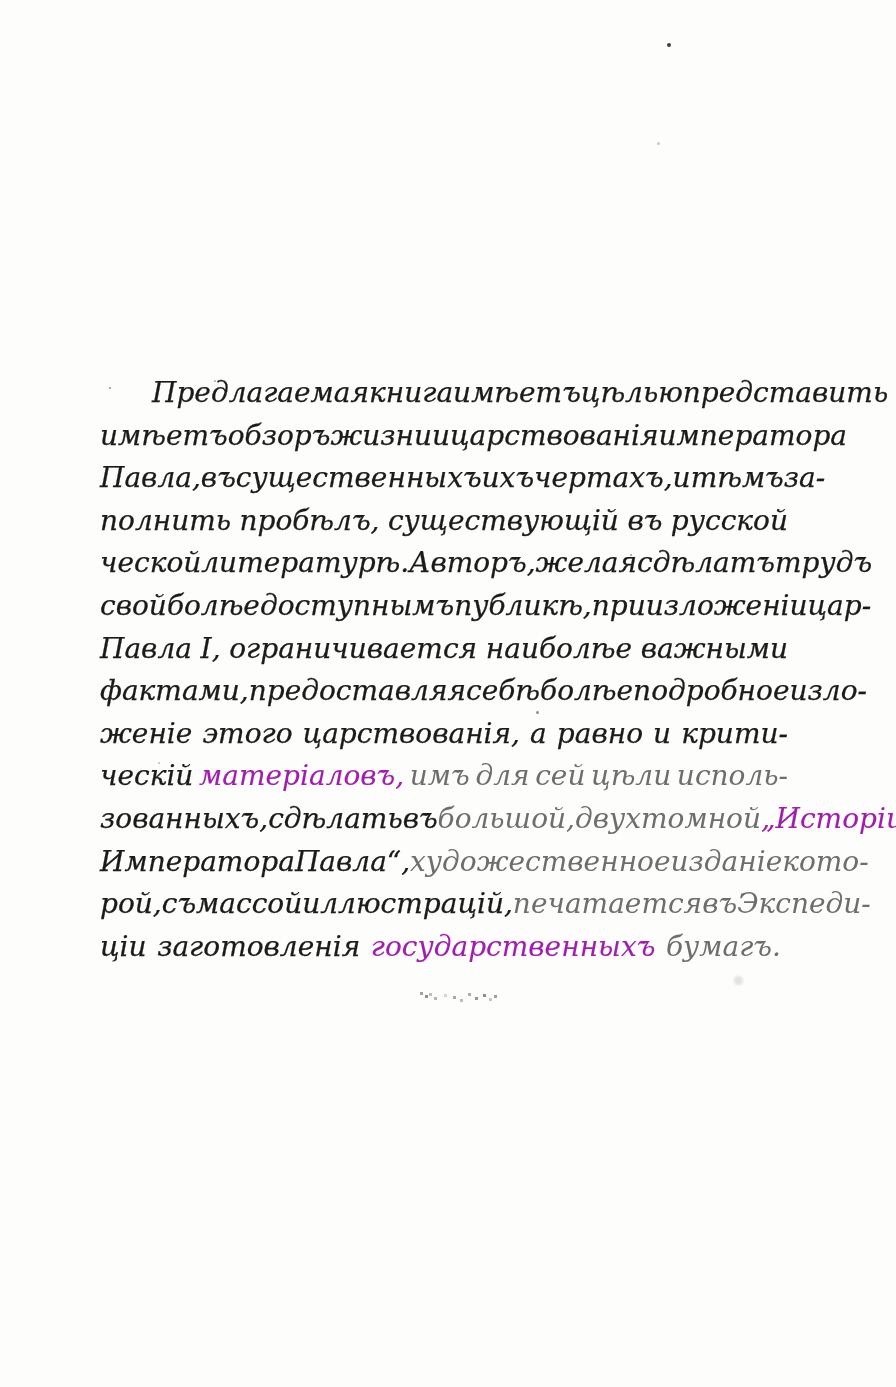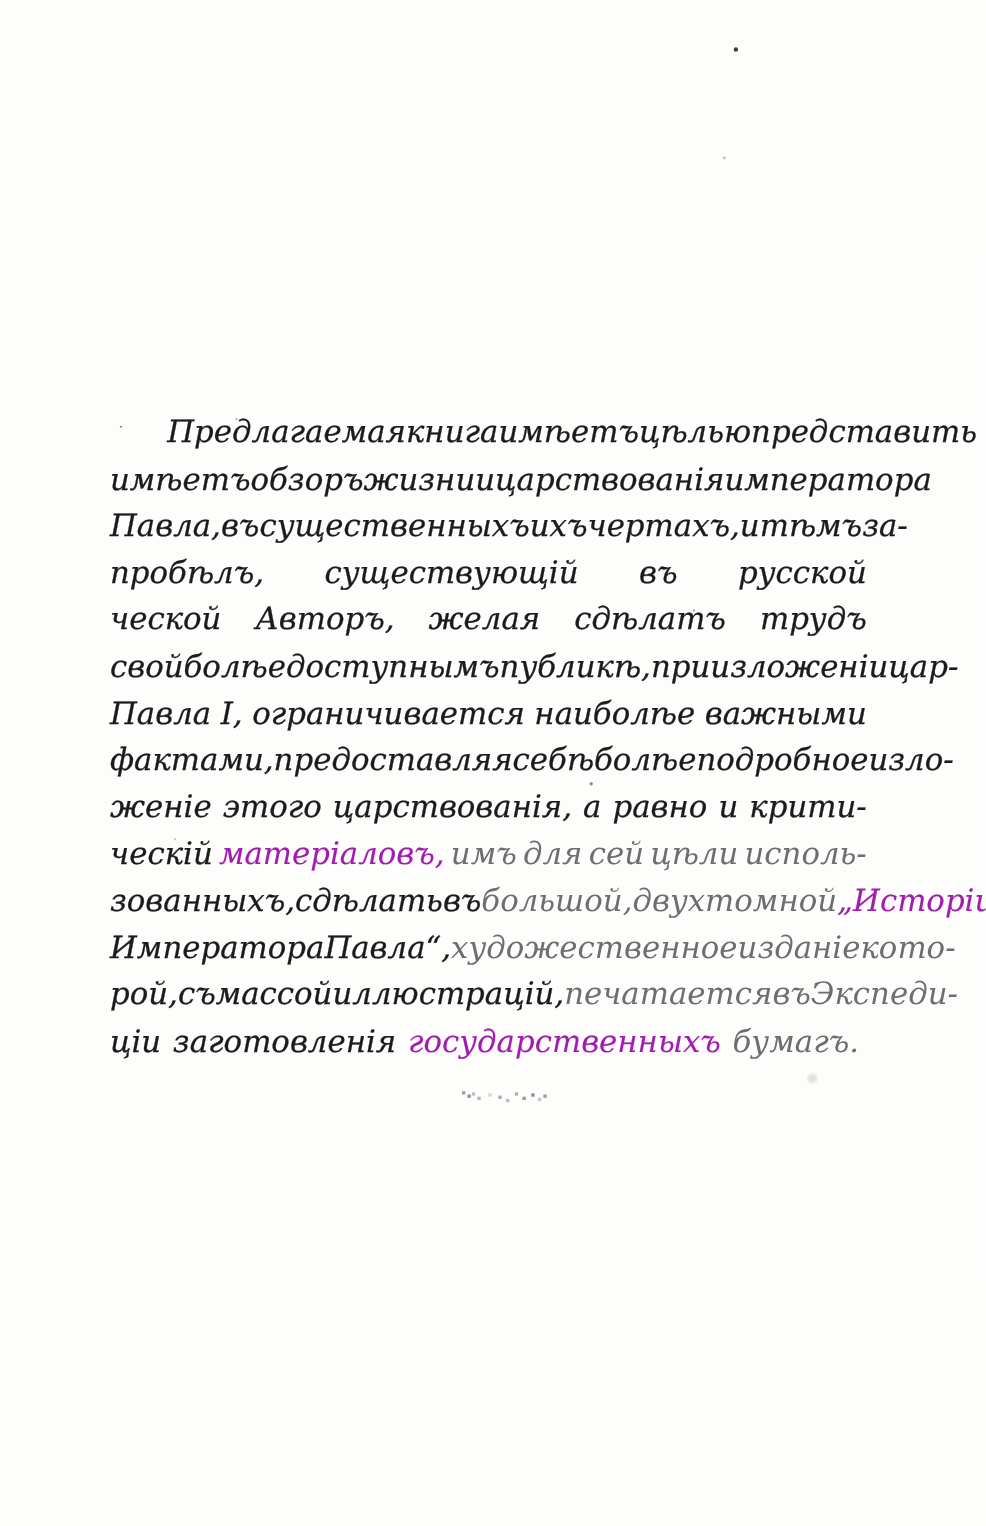--- a/index.html
+++ b/index.html
@@ -85,27 +85,29 @@
         <span class="word">Павла,</span>
         <span class="word">въ</span>
         <span class="word">существенныхъ</span>
         <span class="word">ихъ</span>
         <span class="word">чертахъ,</span>
         <span class="word">и</span>
         <span class="word">тѣмъ</span>
         <span class="word">за-</span>
       </div>
       <div class="line">
+        <span class="word">полнить</span>
         <span class="word">пробѣлъ,</span>
         <span class="word">существующій</span>
         <span class="word">въ</span>
         <span class="word">русской</span>
       </div>
       <div class="line">
         <span class="word">ческой</span>
+        <span class="word">литературѣ.</span>
         <span class="word">Авторъ,</span>
         <span class="word">желая</span>
         <span class="word">сдѣлатъ</span>
         <span class="word">трудъ</span>
       </div>
       <div class="line">
         <span class="word">свой</span>
         <span class="word">болѣе</span>
         <span class="word">доступнымъ</span>
         <span class="word">публикѣ,</span>

